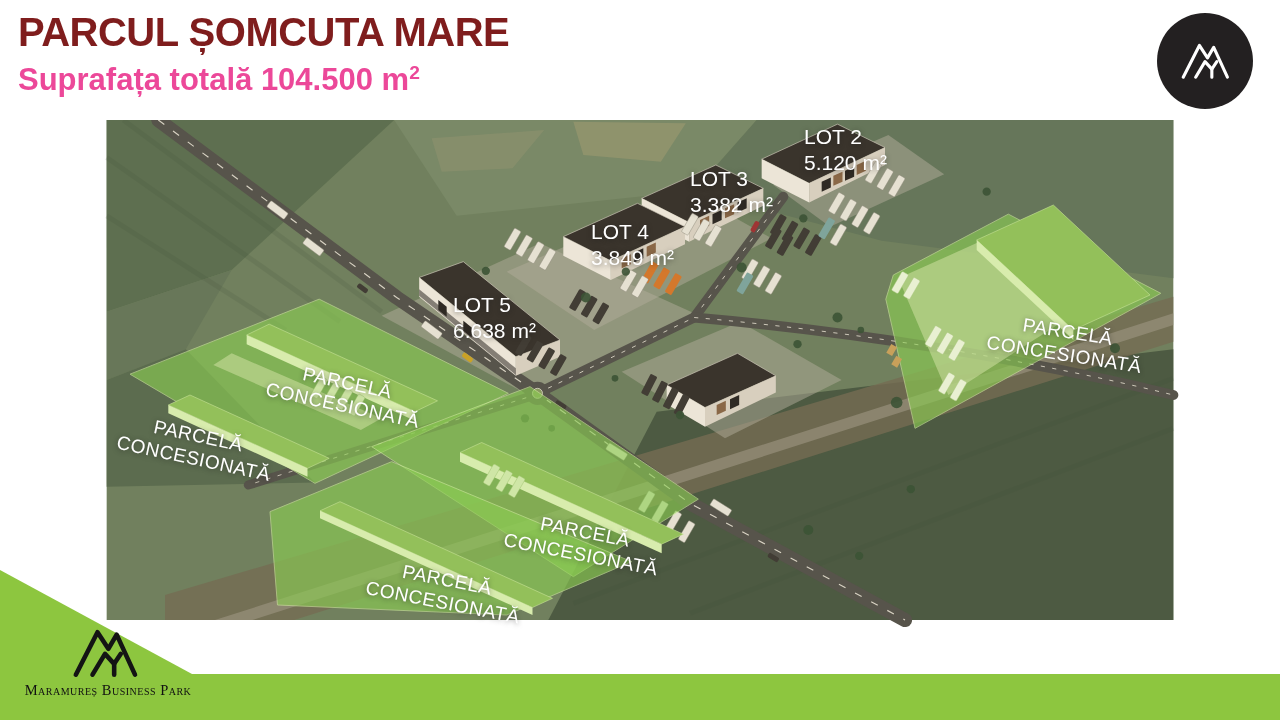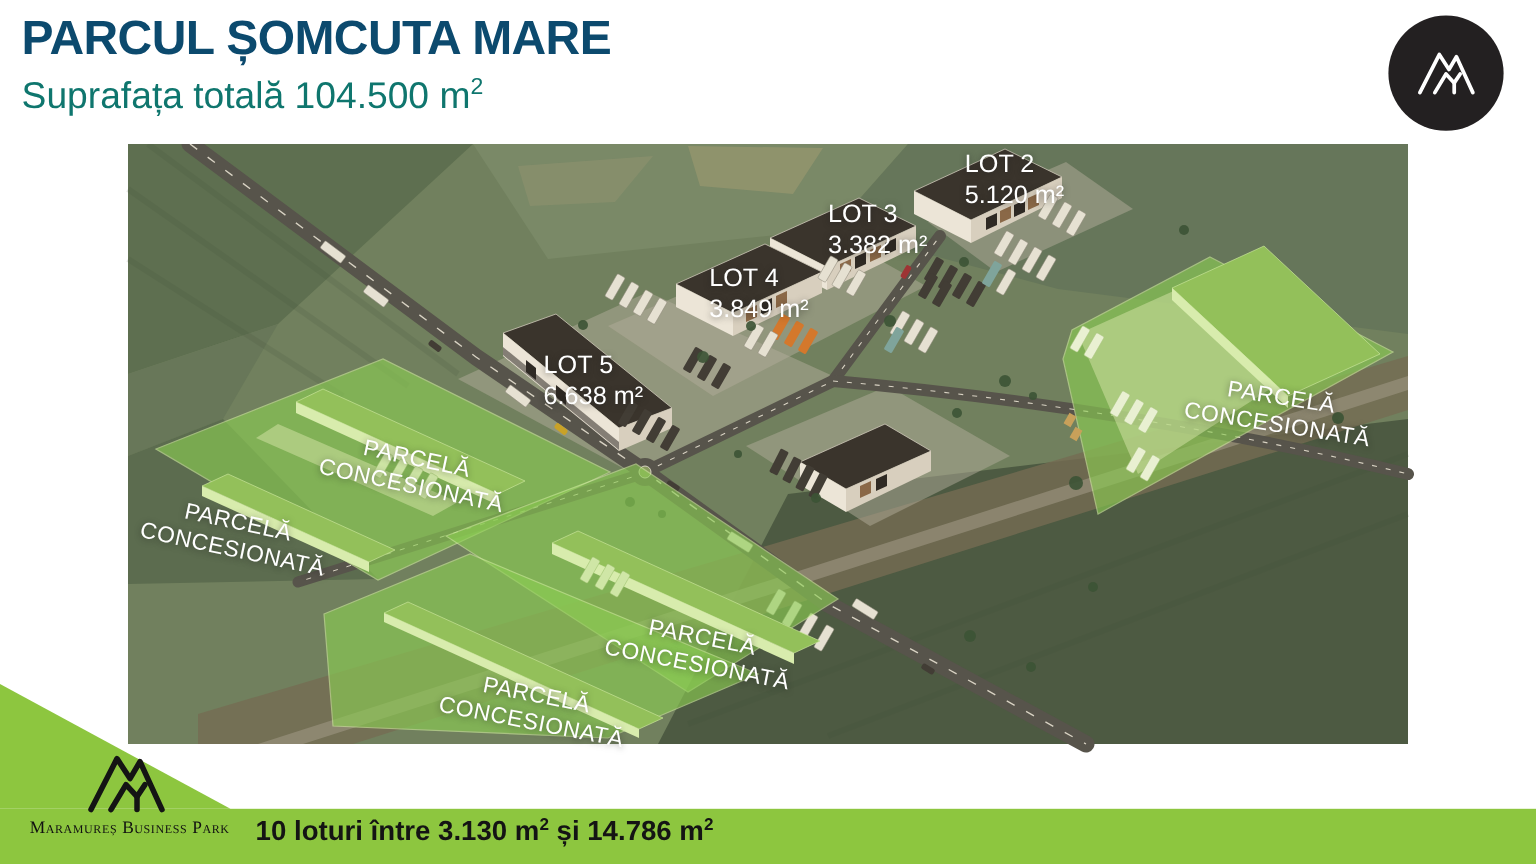--- a/index.html
+++ b/index.html
@@ -1,21 +1,21 @@
 <!DOCTYPE html>
 <html><head>
 <meta charset="utf-8">
 <style>
   html,body{margin:0;padding:0;background:#666;}
   .slide{position:relative;width:1280px;height:720px;background:#fff;overflow:hidden;
          font-family:"Liberation Sans",sans-serif;}
   
   .hdr-title{position:absolute;left:18px;top:10px;font-size:40px;font-weight:bold;
-             color:#0c4a6e;letter-spacing:-0.5px;}
-  .hdr-sub{position:absolute;left:18px;top:62px;font-size:31px;font-weight:normal;color:#0f766e;}
+             color:#7f1d1d;letter-spacing:-0.5px;}
+  .hdr-sub{position:absolute;left:18px;top:62px;font-size:31px;font-weight:bold;color:#ec4899;}
   .hdr-sub sup{font-size:62%;}
   .logo-circle{position:absolute;left:1157px;top:13px;width:96px;height:96px;border-radius:50%;
                background:#232021;display:flex;align-items:center;justify-content:center;}
   
   .scene{position:absolute;left:0;top:120px;width:1280px;height:649px;}
   .scene svg{position:absolute;left:0;top:0;}
   .roof{fill:#3a342c;stroke:#cfc9ba;stroke-width:.8;}
   .wallA{fill:#ece5d7;}
   .wallB{fill:#d8cfbe;}
   .door{fill:#2f2a24;}
@@ -331,15 +331,14 @@
   <div class="f-logo">
     <svg width="94" height="60" viewBox="0 0 90 72">
       <g fill="none" stroke="#141414" stroke-width="5.5" stroke-linecap="round" stroke-linejoin="round">
         <path d="M10 62 L36 11 L49 31 L59 14 L81 62"></path>
         <path d="M30 62 L45 37 L56 49 L56 62"></path>
         <path d="M56 49 L64 37"></path>
       </g>
     </svg>
   </div>
   <div class="f-brand">Maramureș Business Park</div>
-  <div class="f-text"><span>10 loturi între 3.130 m</span><sup>2</sup><span> și 14.786 m</span><sup>2</sup></div>
 
 </div>
 
 </body></html>

